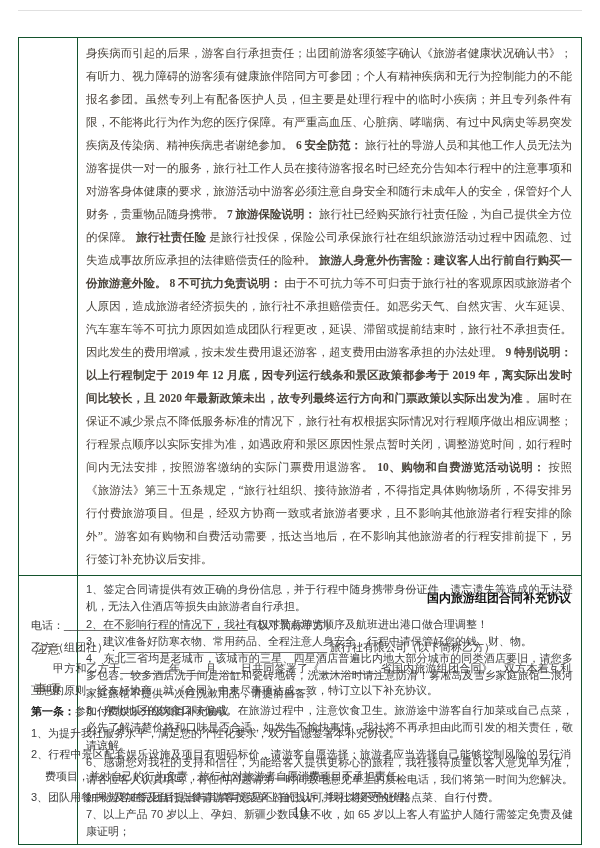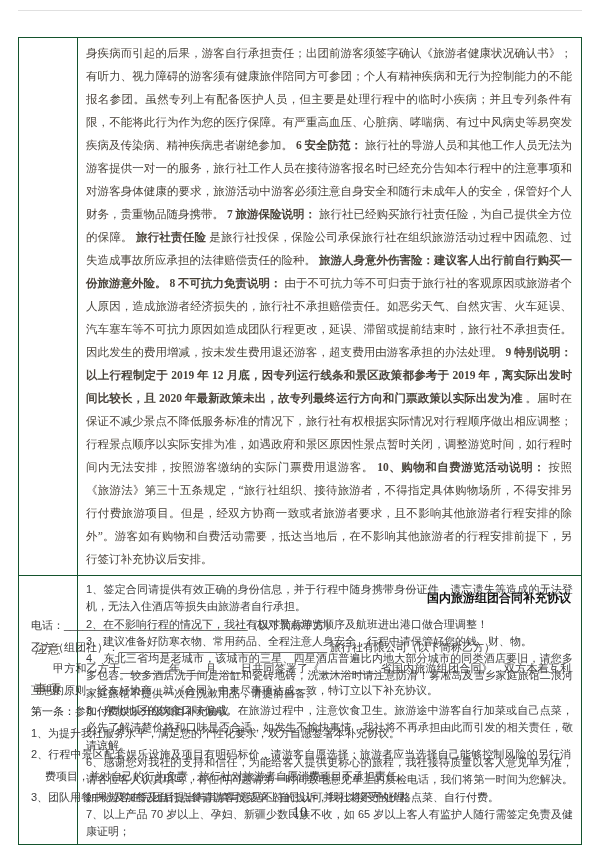--- a/index.html
+++ b/index.html
@@ -46,21 +46,21 @@
   .agreement{
     position:absolute;left:31px;top:586px;width:540px;
     font-size:11px;line-height:21.5px;color:#3a3a3a;
   }
   .agreement h1.title{
     margin:0 0 5px 0;text-align:right;
     font-size:12px;font-weight:bold;color:#141414;line-height:24px;
   }
   .agreement p{margin:0;}
   .signed-para{text-indent:2em;text-align:justify;}
-  .clause-heading .bold{font-weight:normal;color:#222;margin-top:8px;}
+  .clause-heading .bold{font-weight:bold;color:#222;margin-top:8px;}
   .clause-item{
     padding-left:14px;text-indent:-14px;text-align:justify;
   }
   .page-number{
     position:absolute;top:804px;left:0;width:600px;text-align:center;
     font-family:"Liberation Serif","DejaVu Serif",serif;
     font-size:15px;color:#333;
   }
 </style>
 </head>

